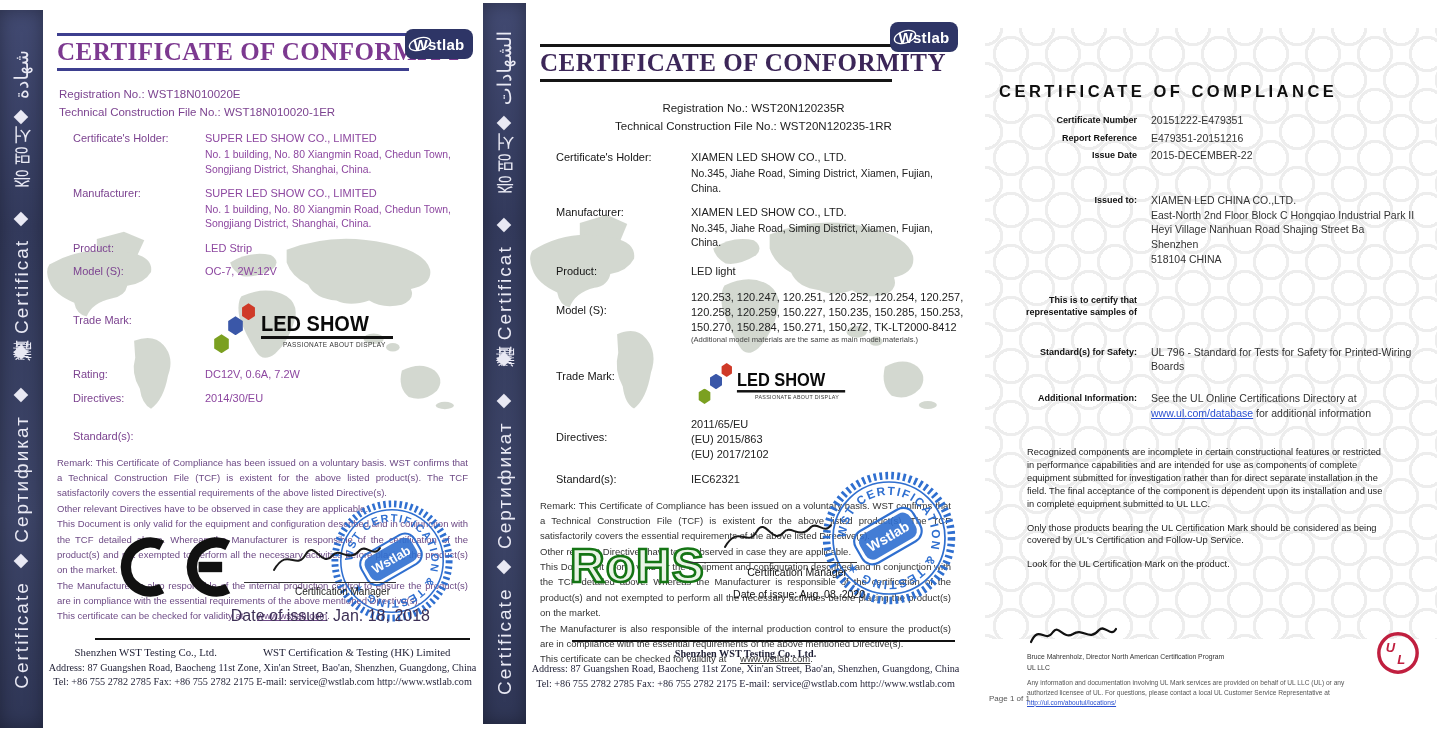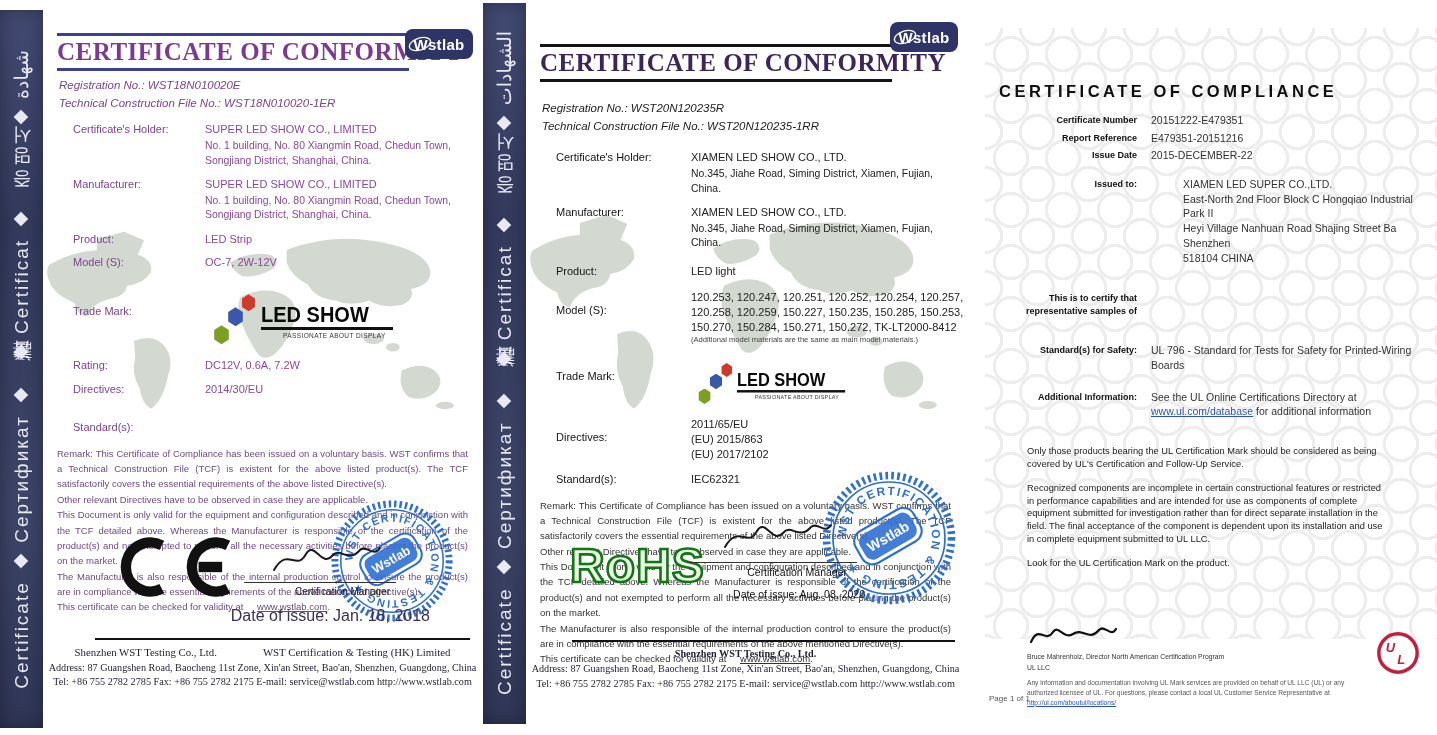--- a/index.html
+++ b/index.html
@@ -40,23 +40,23 @@
   .trule.t2{width:370px;}
 
   
   .wstlab{position:absolute;width:68px;height:30px;background:#2e3566;border-radius:8px;
           display:flex;align-items:center;justify-content:center;z-index:2;}
   #cert1 .wstlab{top:29px;right:9px;}
   #cert2 .wstlab{top:22px;right:7px;}
   .wstlab b{color:#fff;font-size:15px;letter-spacing:.3px;}
   .wstlab svg{position:absolute;left:2px;top:3px;}
 
-  .reg{margin:6px 0 0 16px;font-size:11.5px;line-height:1.55;font-style:italic;}
+  .reg{margin:15px 0 0 16px;font-size:11.5px;line-height:1.55;}
   #cert1 .reg{color:#7c4390;}
-  #cert2 .reg{color:#1c1c1c;margin-top:18px;}
+  #cert2 .reg{color:#1c1c1c;margin-top:18px;text-align:center;}
 
   .frow{display:flex;margin:9px 0 0 30px;font-size:11px;line-height:1.35;}
   .frow .lab{flex:none;}
   #cert1 .lab{width:132px;color:#7c4390;}
   #cert2 .lab{width:135px;color:#151515;}
   #cert1 .val{color:#8d47a0;}
   #cert2 .val{color:#222;}
   .addr{font-size:10.4px;margin-top:3px;}
   .mnote{font-size:7.6px;color:#444;margin-top:0;}
 
@@ -115,21 +115,21 @@
       radial-gradient(circle,transparent 15px,#ededed 15px,#ededed 18px,transparent 18.5px),
       radial-gradient(circle,transparent 15px,#ededed 15px,#ededed 18px,transparent 18.5px);
     background-size:52px 52px;background-position:0 0,26px 26px;}
   .c3{position:relative;height:100%;z-index:1;}
   .c3title{margin:82px 34px 0 14px;text-align:left;font-size:16.5px;font-weight:bold;
            letter-spacing:3.5px;color:#0f0f0f;}
   .c3meta{margin-top:12px;}
   .c3row{display:flex;margin-top:3px;line-height:1.4;}
   .c3lab{flex:none;width:152px;text-align:right;font-size:9px;font-weight:bold;color:#111;padding-top:1px;}
   .c3val{margin-left:14px;font-size:10.5px;color:#333;max-width:272px;}
-  .c3gap1{margin-top:14px;gap:32px;}
+  .c3gap1{margin-top:30px;}
   .c3gap2{margin-top:26px;}
   .c3gap3{margin-top:17px;}
   .c3link{color:#2a4fd0;text-decoration:underline;}
   .c3paras{margin:26px 54px 0 42px;font-size:9.3px;color:#222;line-height:1.38;text-align:left;}
   .c3paras p{margin:0 0 11px 0;}
   .c3sig{position:absolute;left:42px;top:540px;width:330px;}
   .signer{font-size:6.8px;color:#333;margin-top:1px;}
   .ulorg{font-size:6.8px;color:#333;margin-top:4px;}
   .fine{font-size:6.6px;color:#555;margin-top:7px;line-height:1.5;}
   .fine a{color:#2a4fd0;text-decoration:underline;}
@@ -409,21 +409,21 @@
       </div>
       <div class="c3row">
         <div class="c3lab">Issue Date</div>
         <div class="c3val">2015-DECEMBER-22</div>
       </div>
     </div>
 
     <div class="c3row c3gap1">
       <div class="c3lab">Issued to:</div>
       <div class="c3val">
-        <div>XIAMEN LED SUPER CO.,LTD.</div>
+        <div>XIAMEN LED CHINA CO.,LTD.</div>
         <div class="preline">East-North 2nd Floor Block C Hongqiao Industrial Park II
 Heyi Village Nanhuan Road Shajing Street Ba
 Shenzhen
 518104 CHINA</div>
       </div>
     </div>
 
     <div class="c3row c3gap2">
       <div class="c3lab preline">This is to certify that
 representative samples of</div>
@@ -435,22 +435,22 @@
 Boards</div>
     </div>
 
     <div class="c3row c3gap3">
       <div class="c3lab">Additional Information:</div>
       <div class="c3val preline"><span>See the UL Online Certifications Directory at
 </span><a class="c3link" href="#">www.ul.com/database</a><span> for additional information</span></div>
     </div>
 
     <div class="c3paras">
+      <p>Recognized components are incomplete in certain constructional features or restricted in performance capabilities and are intended for use as components of complete equipment submitted for investigation rather than for direct separate installation in the field.  The final acceptance of the component is dependent upon its installation and use in complete equipment submitted to UL LLC.</p>
       <p>Only those products bearing the UL Certification Mark should be considered as being covered by UL's Certification and Follow-Up Service.</p>
-      <p>Recognized components are incomplete in certain constructional features or restricted in performance capabilities and are intended for use as components of complete equipment submitted for investigation rather than for direct separate installation in the field.  The final acceptance of the component is dependent upon its installation and use in complete equipment submitted to UL LLC.</p>
       <p>Look for the UL Certification Mark on the product.</p>
     </div>
 
     <div class="c3sig">
       <svg width="92" height="26" viewBox="0 0 92 26">
         <path d="M4,20 C12,2 18,22 26,10 C32,2 36,18 46,12 C56,5 62,20 72,8 C78,2 84,16 89,7" stroke="#111" stroke-width="2.2" fill="none" stroke-linecap="round"></path>
       </svg>
       <div class="signer">Bruce Mahrenholz, Director North American Certification Program</div>
       <div class="ulorg">UL LLC</div>
       <div class="fine"><span>Any information and documentation involving UL Mark services are provided on behalf of UL LLC (UL) or any authorized licensee of UL. For questions, please contact a local UL Customer Service Representative at </span><a href="#">http://ul.com/aboutul/locations/</a></div>

